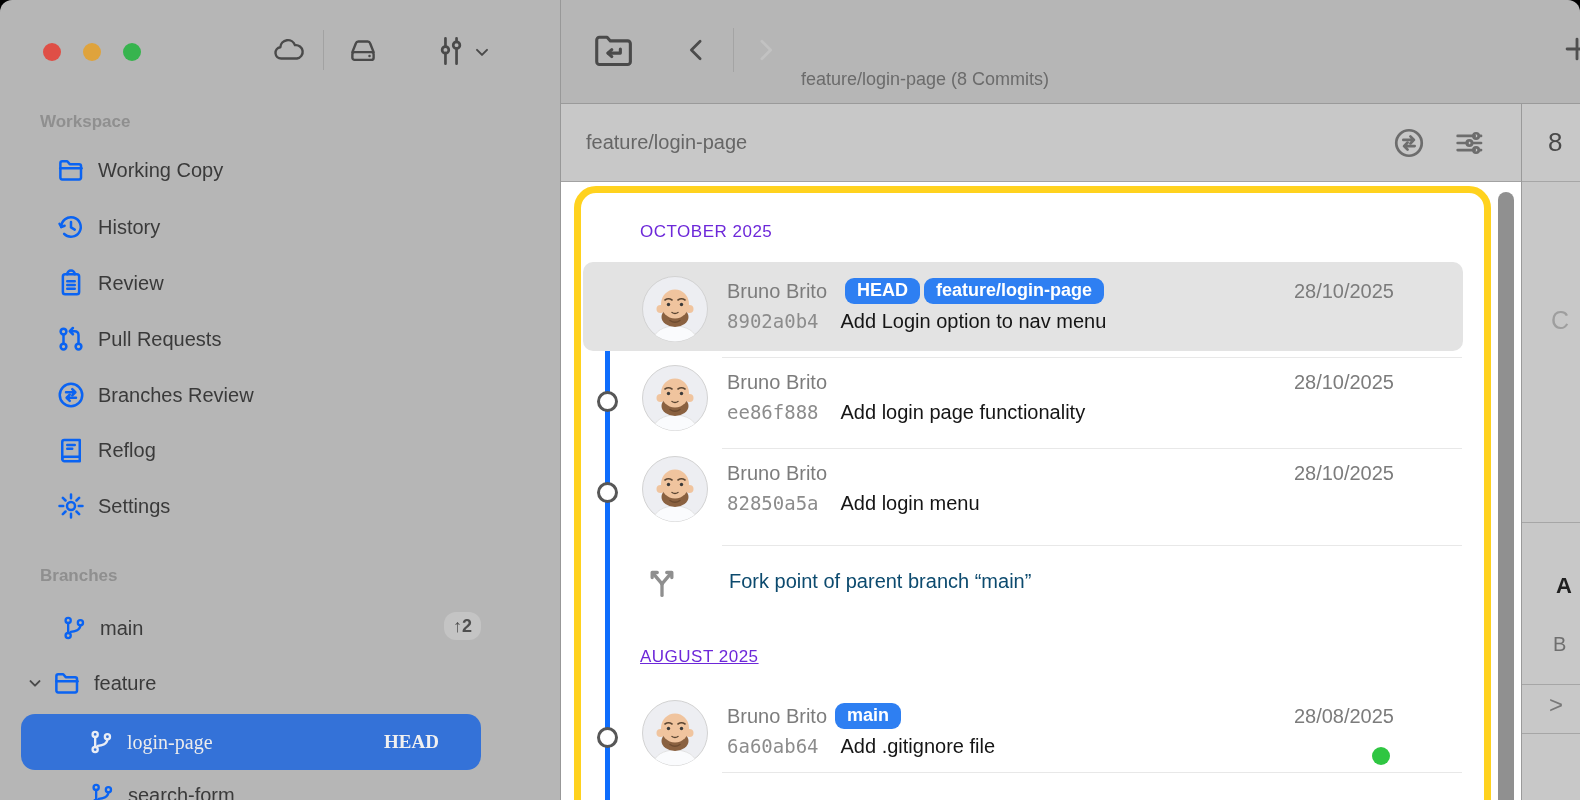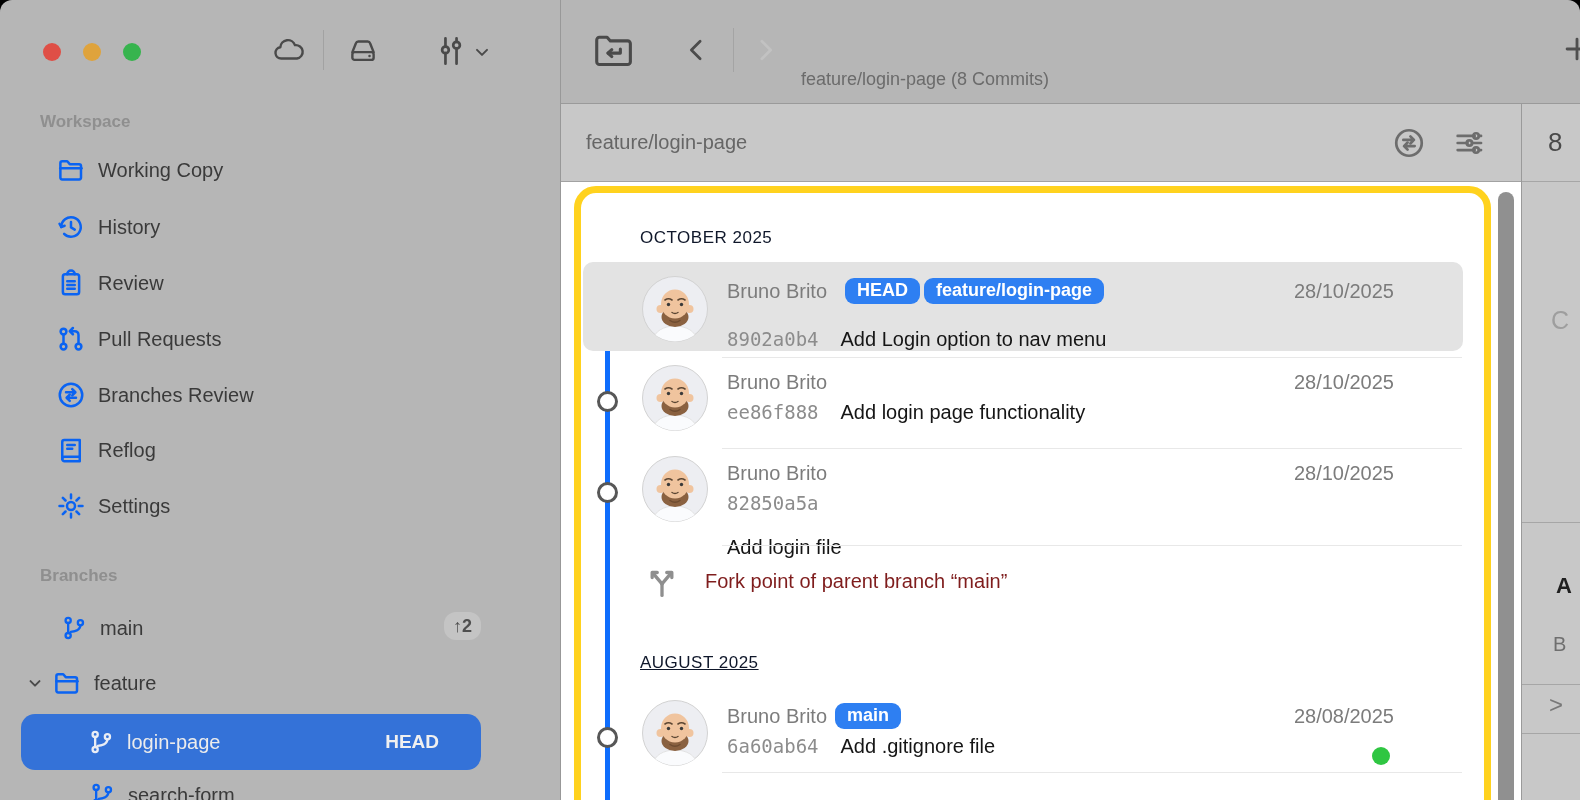--- a/index.html
+++ b/index.html
@@ -16,32 +16,32 @@
   .side-item .txt{white-space:nowrap;}
   .icon{display:inline-flex;align-items:center;justify-content:center;}
   .pill-gray{background:#c4c4c4;color:#4f4f4f;font-size:18px;font-weight:700;
     padding:5px 9px;border-radius:12px;line-height:1;}
   .sel-row{background:#3472d8;border-radius:14px;display:flex;align-items:center;color:#ececec;}
   .divider-v{width:1px;background:#9e9e9e;}
   .divider-h{height:1px;background:#a6a6a6;}
   .hdr-title{font-size:23px;font-weight:700;color:#292929;text-align:center;}
   .hdr-sub{font-size:18px;color:#6b6b6b;text-align:center;}
   .bar-label{font-size:20px;color:#666;}
-  .month{font-size:17px;color:#0f172a;letter-spacing:0.5px;margin-top:6px;}
+  .month{font-size:17px;color:#6d28d9;letter-spacing:0.5px;}
   .commit-line1{display:flex;align-items:center;gap:4px;height:26px;}
   .author{font-size:20px;color:#7c7c7c;white-space:nowrap;}
   .cdate{margin-left:auto;font-size:20px;color:#7c7c7c;}
   .badge{background:#2e7ff2;color:#fff;font-size:18px;font-weight:700;
     padding:3px 12px 5px;border-radius:9px;line-height:1;white-space:nowrap;}
   .commit-line2{display:flex;align-items:baseline;gap:22px;height:26px;}
   .hash{font-family:"DejaVu Sans Mono","Liberation Mono",monospace;font-size:19px;color:#8c8c8c;}
   .msg{font-size:20px;color:#151515;}
   .row-div{height:1px;background:#e8e8e8;}
   .node{width:21px;height:21px;border-radius:50%;background:#fff;border:3.5px solid #575757;box-sizing:border-box;}
-  .fork-txt{font-size:20px;color:#7f1d1d;}
+  .fork-txt{font-size:20px;color:#0c4a6e;margin-left:24px;}
   .panel-frag{color:#6f6f6f;font-size:20px;}
 </style>
 </head>
 <body>
 
 <div id="app">
 
   <div class="abs tl" style="left:43px;top:43px;background:#df4f46;"></div>
   <div class="abs tl" style="left:83px;top:43px;background:#dfa33c;"></div>
   <div class="abs tl" style="left:123px;top:43px;background:#37b44e;"></div>
@@ -177,21 +177,21 @@
   <div class="abs side-item" style="left:52px;top:662px;">
     <span class="icon">
       <svg width="30" height="30" viewBox="0 0 24 24" fill="none" stroke="#0a63f2" stroke-width="2" stroke-linecap="round" stroke-linejoin="round">
           <path d="M3.5 7.5v-1A1.5 1.5 0 0 1 5 5h4l2 2.3h7.5A1.5 1.5 0 0 1 20 8.8v9.2a1.5 1.5 0 0 1-1.5 1.5H5a1.5 1.5 0 0 1-1.5-1.5Z"></path>
           <path d="M3.5 10.5h16.9"></path>
         </svg>
     </span>
     <span class="txt">feature</span>
   </div>
 
-  <div class="abs sel-row" style="left:21px;top:714px;width:460px;height:56px;">
+  <div class="abs sel-row" style="left:21px;top:714px;width:460px;height:56px;font-family:Liberation Serif, serif;">
     <span class="icon" style="margin-left:66px;">
       <svg width="28" height="28" viewBox="0 0 24 24" fill="none" stroke="#e9edf5" stroke-width="2" stroke-linecap="round" stroke-linejoin="round">
           <circle cx="7" cy="5.5" r="2.2"></circle>
           <circle cx="7" cy="18.5" r="2.2"></circle>
           <circle cx="17.5" cy="7.5" r="2.2"></circle>
           <path d="M7 7.7v8.6"></path>
           <path d="M17.5 9.7c0 4.2-5.5 5.4-8.3 5.6"></path>
         </svg>
     </span>
     <span class="txt" style="margin-left:12px;font-size:20px;">login-page</span>
@@ -293,21 +293,21 @@
           <path d="M28 44.5q5 3.5 10 0" stroke="#6e4c31" fill="none" stroke-width="1.4" stroke-linecap="round"></path>
         </g>
       </svg>
   </div>
   <div class="abs commit-line1" style="left:727px;top:278px;width:667px;">
     <span class="author">Bruno Brito</span>
     <span class="badge" style="margin-left:14px;">HEAD</span>
     <span class="badge">feature/login-page</span>
     <span class="cdate">28/10/2025</span>
   </div>
-  <div class="abs commit-line2" style="left:727px;top:328px;justify-content:flex-end;">
+  <div class="abs commit-line2" style="left:727px;top:310px;justify-content:flex-end;">
     <span class="hash">8902a0b4</span>
     <span class="msg">Add Login option to nav menu</span>
   </div>
 
   <div class="abs row-div" style="left:722px;top:357px;width:740px;"></div>
 
   <div class="abs icon" style="left:642px;top:365px;">
     <svg width="66" height="66" viewBox="0 0 66 66">
         <circle cx="33" cy="33" r="32.5" fill="#edeef2" stroke="#d2d2d2"></circle>
         <clipPath id="av2">
@@ -355,23 +355,23 @@
           <circle cx="39.5" cy="28.5" r="1.7" fill="#3a3a3a"></circle>
           <path d="M30 36.5q3 2 6 0" stroke="#5b4633" fill="none" stroke-width="1.4" stroke-linecap="round"></path>
           <path d="M28 44.5q5 3.5 10 0" stroke="#6e4c31" fill="none" stroke-width="1.4" stroke-linecap="round"></path>
         </g>
       </svg>
   </div>
   <div class="abs commit-line1" style="left:727px;top:460px;width:667px;">
     <span class="author">Bruno Brito</span>
     <span class="cdate">28/10/2025</span>
   </div>
-  <div class="abs commit-line2" style="left:727px;top:492px;flex-direction:column;">
+  <div class="abs commit-line2" style="left:727px;top:492px;">
     <span class="hash">82850a5a</span>
-    <span class="msg">Add login file</span>
+    <span class="msg">Add login menu</span>
   </div>
 
   <div class="abs row-div" style="left:722px;top:545px;width:740px;"></div>
 
   <div class="abs icon" style="left:643px;top:563px;">
     <svg width="38" height="38" viewBox="0 0 24 24" fill="none" stroke="#8f8f8f" stroke-width="2.1" stroke-linecap="round" stroke-linejoin="round">
       <path d="M12 20.5v-7.3"></path>
         <path d="M12 13.2 6.8 7"></path>
         <path d="M12 13.2 17.2 7"></path>
       <path d="M5.8 9.2V6h3.2"></path>

